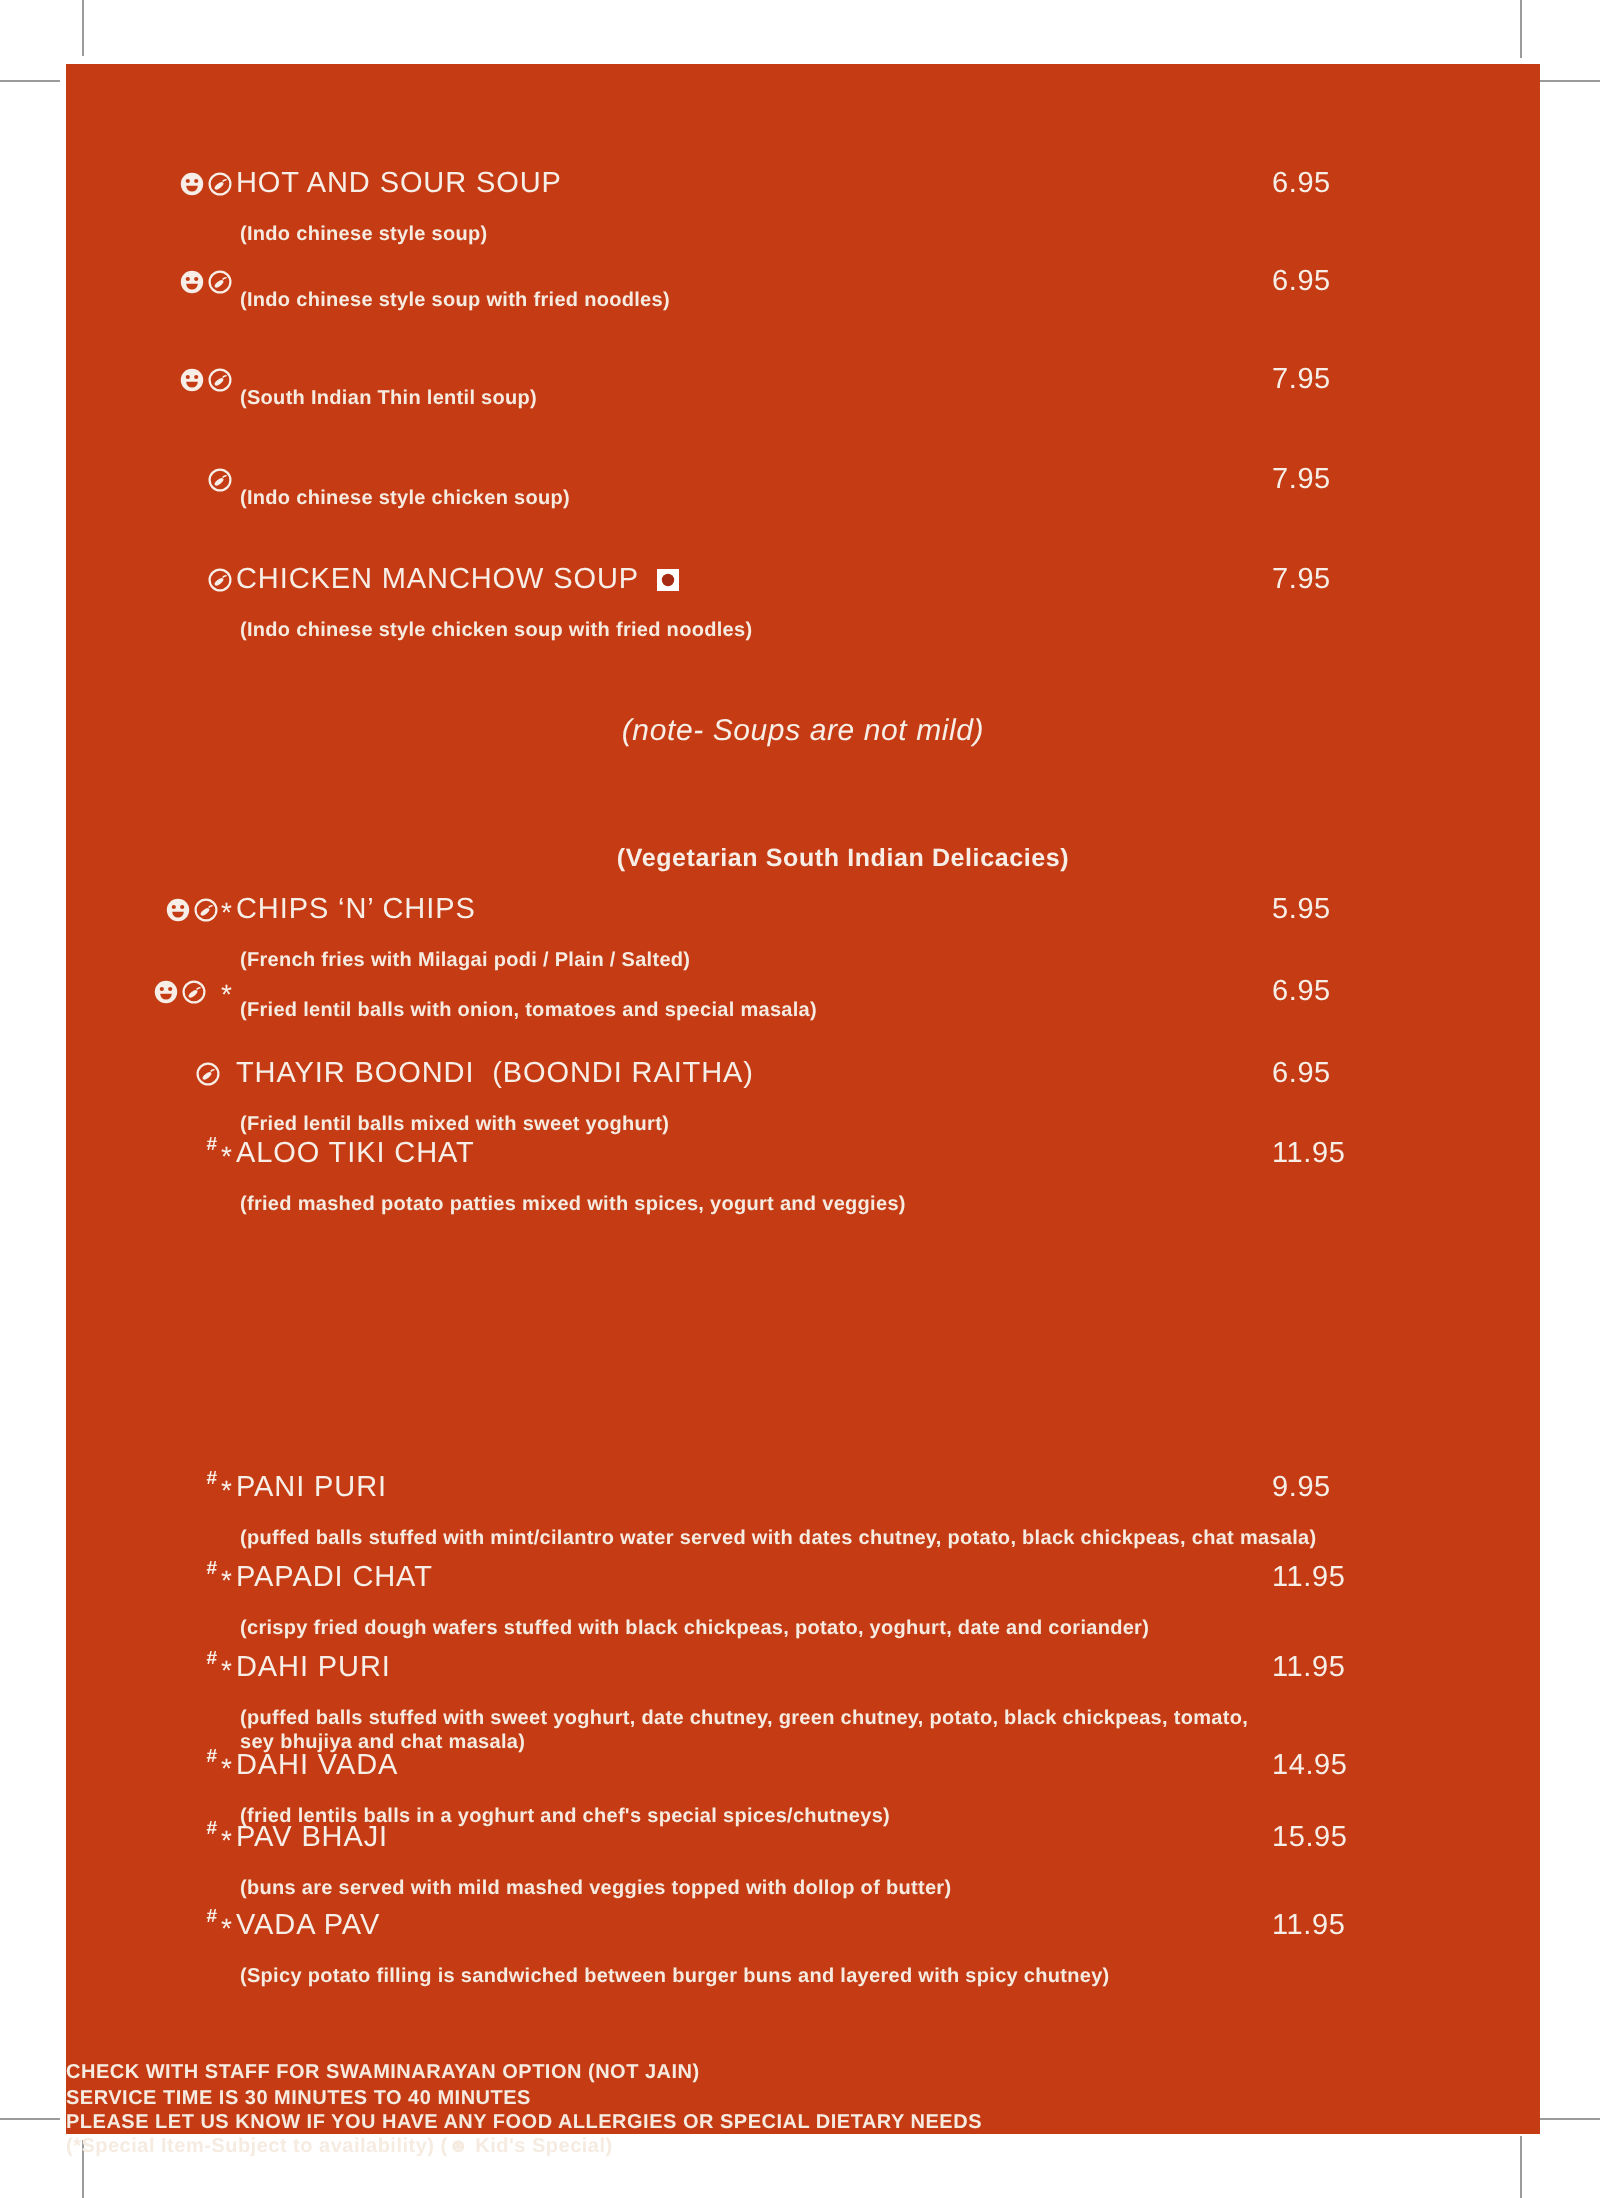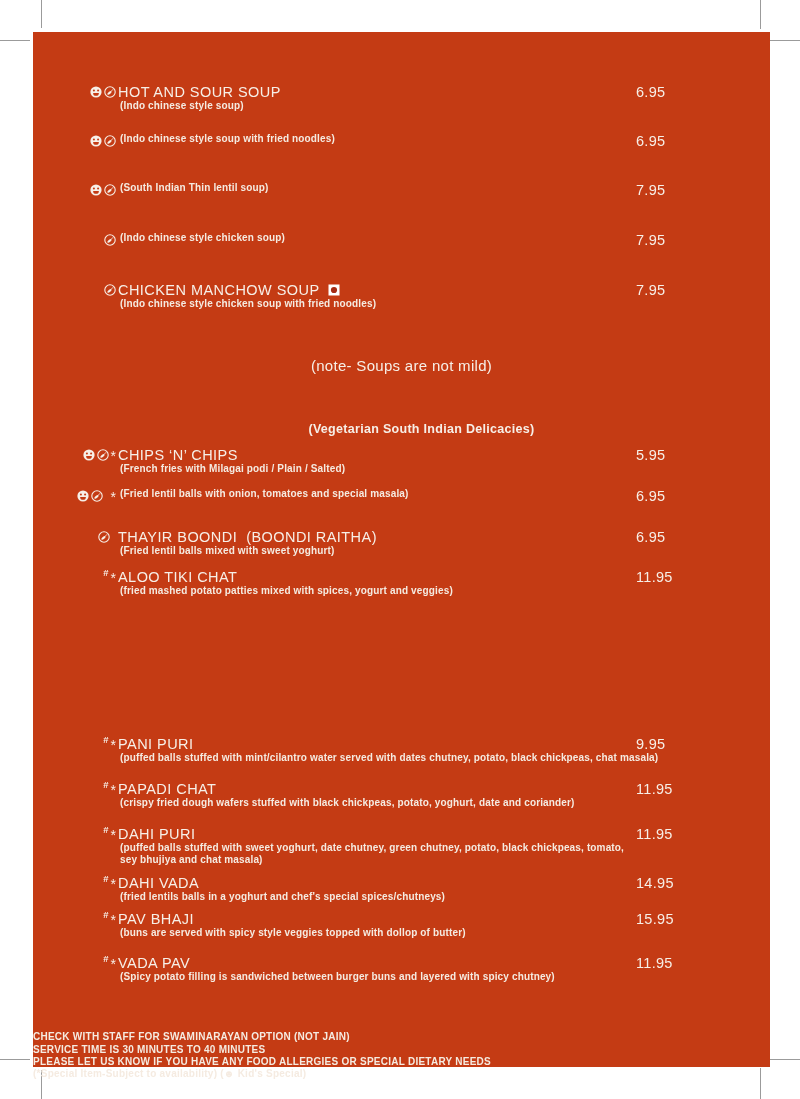--- a/index.html
+++ b/index.html
@@ -21,26 +21,26 @@
   .name{font-size:14.5px;letter-spacing:0.45px;white-space:pre;}
   .lead{
     position:absolute;right:100%;top:0px;height:15px;
     display:flex;align-items:center;gap:2px;
     padding-right:2px;white-space:nowrap;
   }
   .ic{width:12px;height:12px;display:block;}
   .nv{width:12px;height:12px;display:block;margin-left:1px;}
   .hash{font-size:9.5px;font-weight:bold;position:relative;top:-4px;color:#F7EFE7;}
   .star{font-size:14px;position:relative;top:1px;color:#F7EFE7;}
-  .desc{font-size:10px;font-weight:bold;margin-top:0;margin-left:2px;letter-spacing:0.15px;color:#F5EBE1;}
+  .desc{font-size:10px;font-weight:bold;margin-top:12px;margin-left:2px;letter-spacing:0.15px;color:#F5EBE1;}
   .desc2{margin-top:1px;}
   .price{position:absolute;left:518px;top:0;font-size:14.5px;letter-spacing:0.3px;color:#F7EFE7;}
 
   .centerline{position:absolute;left:0;width:100%;text-align:center;color:#F7EFE7;}
-  .note{font-size:15px;letter-spacing:0.3px;}
+  .note{font-size:15px;letter-spacing:0.3px;font-style:italic;}
   .sectionhead{font-size:12.5px;font-weight:bold;letter-spacing:0.3px;padding-left:20px;}
   .fline{position:absolute;left:0;width:100%;text-align:left;
          font-size:10px;font-weight:bold;letter-spacing:0.25px;color:#F5EBE1;margin-top:28px;}
 </style>
 </head>
 <body>
 
 <svg width="0" height="0" style="position:absolute" aria-hidden="true">
   <defs>
     <symbol id="sym-smiley" viewBox="0 0 12 12">
@@ -250,21 +250,21 @@
   </div>
 
   <div class="item" style="top:879px">
     <div class="lead">
       <span class="hash">#</span>
       <span class="star">*</span>
     </div>
     <div class="titleline">
       <span class="name">PAV BHAJI</span>
     </div>
-    <div class="desc">(buns are served with spicy style veggies topped with dollop of butter)</div>
+    <div class="desc">(buns are served with mild mashed veggies topped with dollop of butter)</div>
     <div class="price">15.95</div>
   </div>
 
   <div class="item" style="top:923px">
     <div class="lead">
       <span class="hash">#</span>
       <span class="star">*</span>
     </div>
     <div class="titleline">
       <span class="name">VADA PAV</span>

